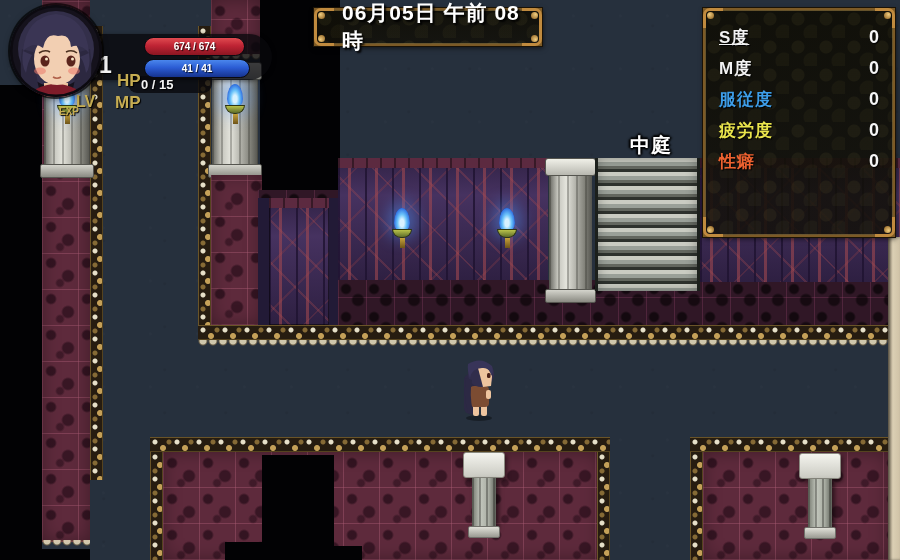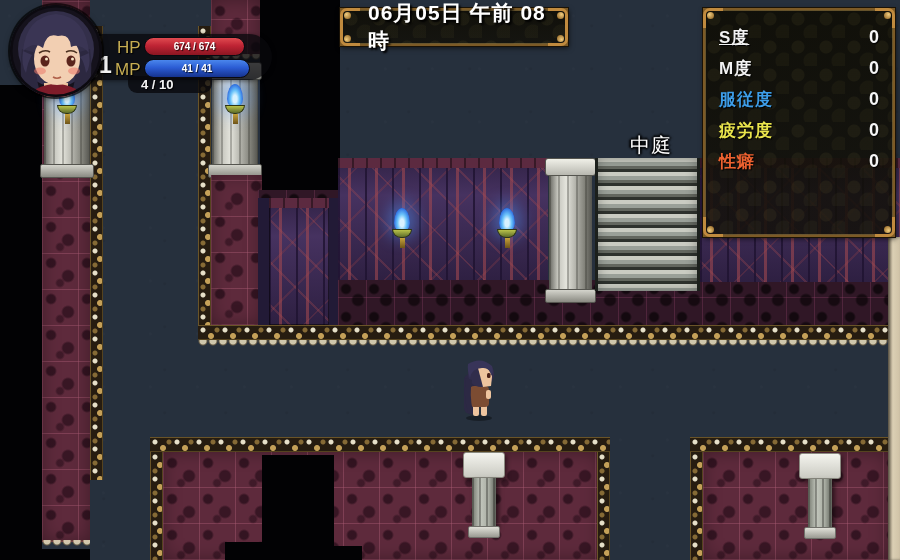--- a/index.html
+++ b/index.html
@@ -80,27 +80,27 @@
   .torch{width:24px;height:50px;}
   .torch .flame{position:absolute;left:4px;top:0;width:16px;height:24px;
     background:radial-gradient(ellipse at 50% 62%, #d8f2ff 0 18%, #6cc4fa 40%, #2a6ae0 72%, rgba(20,60,180,0) 100%);
     border-radius:50% 50% 50% 50%/62% 62% 38% 38%;
     box-shadow:0 0 16px 7px rgba(80,150,255,.45);}
   .torch .sconce{position:absolute;left:2px;top:21px;width:20px;height:9px;background:linear-gradient(#b9c24a,#5d6c2a);
     border-radius:0 0 10px 10px;border:1px solid #2e3512;}
   .torch .sconce::after{content:"";position:absolute;left:7px;top:8px;width:5px;height:10px;background:linear-gradient(#c7a23c,#6e5418);}
 
   
-  .map-label{color:#fff;font-size:20px;font-weight:normal;letter-spacing:1px;
+  .map-label{color:#fff;font-size:20px;font-weight:bold;letter-spacing:1px;
     text-shadow:-2px 0 2px #000,2px 0 2px #000,0 -2px 2px #000,0 2px 2px #000;}
 
   
   .hud-plate{background:rgba(8,8,11,.78);border-radius:10px 24px 24px 10px;box-shadow:0 1px 4px rgba(0,0,0,.5);}
   .hud-tab{background:rgba(8,8,11,.78);border-radius:0 0 9px 9px;}
-  .hud-label{position:absolute;color:#c6ad52;font-weight:normal;text-shadow:1px 1px 1px #000;}
+  .hud-label{position:absolute;color:#c6ad52;font-weight:bold;text-shadow:1px 1px 1px #000;margin-top:33px;}
   .hud-num{position:absolute;color:#f4f4f4;font-weight:bold;text-shadow:1px 1px 1px #000;}
   .bar{position:absolute;height:19px;border-radius:10px;border:1px solid #0a0a10;
     display:flex;align-items:center;justify-content:center;color:#fff;font-size:10px;font-weight:bold;
     text-shadow:1px 1px 1px rgba(0,0,0,.8);}
   .bar-hp{background:linear-gradient(#e04a50 0,#bf2434 45%,#8c1622 100%);}
   .bar-mp{background:linear-gradient(#4a86ec 0,#2b5cd4 45%,#16338e 100%);}
   .portrait-ring{border-radius:50%;overflow:hidden;box-shadow:0 0 0 2px rgba(0,0,0,.65),0 2px 6px rgba(0,0,0,.5);}
 
   
   .ornate{background:linear-gradient(rgba(16,15,8,.97), rgba(18,16,9,.85));
@@ -236,21 +236,21 @@
 
   <span class="hud-label" style="left:76px;top:60px;font-size:16px;">LV</span>
   <span class="hud-num" style="left:99px;top:52px;font-size:23px;">1</span>
 
   <span class="hud-label" style="left:115px;top:60px;font-size:17px;">MP</span>
   <div class="bar bar-mp" style="left:144px;top:59px;width:106px;">
     <span>41 / 41</span>
   </div>
 
   <span class="hud-label" style="left:59px;top:73px;font-size:10px;">EXP</span>
-  <span class="hud-num" style="left:141px;top:77px;font-size:13px;">4 / 10</span>
+  <span class="hud-num" style="left:141px;top:77px;font-size:13px;">0 / 15</span>
 
   <div class="abs portrait-ring" style="left:10px;top:5px;width:92px;height:92px;">
     <svg width="92" height="92" viewBox="0 0 92 92">
       <circle cx="46" cy="46" r="46" fill="#15121c"></circle>
       <circle cx="46" cy="44" r="38" fill="#332f4a"></circle>
       <path d="M12,44 q-4,30 4,44 l14,0 q-6,-24 -4,-40 Z" fill="#2c2840"></path>
       <path d="M80,44 q4,30 -4,44 l-14,0 q6,-24 4,-40 Z" fill="#2c2840"></path>
       <path d="M34,78 l24,0 0,14 -24,0 Z" fill="#eec49e"></path>
       <path d="M26,84 q20,-10 40,0 l0,8 -40,0 Z" fill="#7e1c2a"></path>
       <ellipse cx="47" cy="54" rx="23" ry="26" fill="#f2cfb2"></ellipse>
@@ -263,21 +263,21 @@
       <circle cx="62.5" cy="54" r="1.5" fill="#f8e8c8"></circle>
       <path d="M29,48 q6,-4 11,-1" stroke="#4a3020" stroke-width="1.6" fill="none"></path>
       <path d="M56,47 q6,-3 11,1" stroke="#4a3020" stroke-width="1.6" fill="none"></path>
       <ellipse cx="30" cy="66" rx="6" ry="3.5" fill="rgba(235,120,105,.55)"></ellipse>
       <ellipse cx="64" cy="66" rx="6" ry="3.5" fill="rgba(235,120,105,.55)"></ellipse>
       <path d="M43,72 q4,2.5 8,0" stroke="#b0604a" stroke-width="1.6" fill="none"></path>
       <circle cx="46" cy="46" r="45" fill="none" stroke="#0c0a10" stroke-width="3"></circle>
     </svg>
   </div>
 
-  <div class="abs ornate" style="left:340px;top:8px;width:228px;height:38px;padding-left:26px;">
+  <div class="abs ornate" style="left:314px;top:8px;width:228px;height:38px;padding-left:26px;">
     <div class="corner c-tl"></div>
     <div class="corner c-tr"></div>
     <div class="corner c-bl"></div>
     <div class="corner c-br"></div>
     <div class="banner-text">06月05日 午前 08時</div>
   </div>
 
   <div class="abs ornate" style="left:703px;top:8px;width:192px;height:229px;">
     <div class="corner c-tl"></div>
     <div class="corner c-tr"></div>

